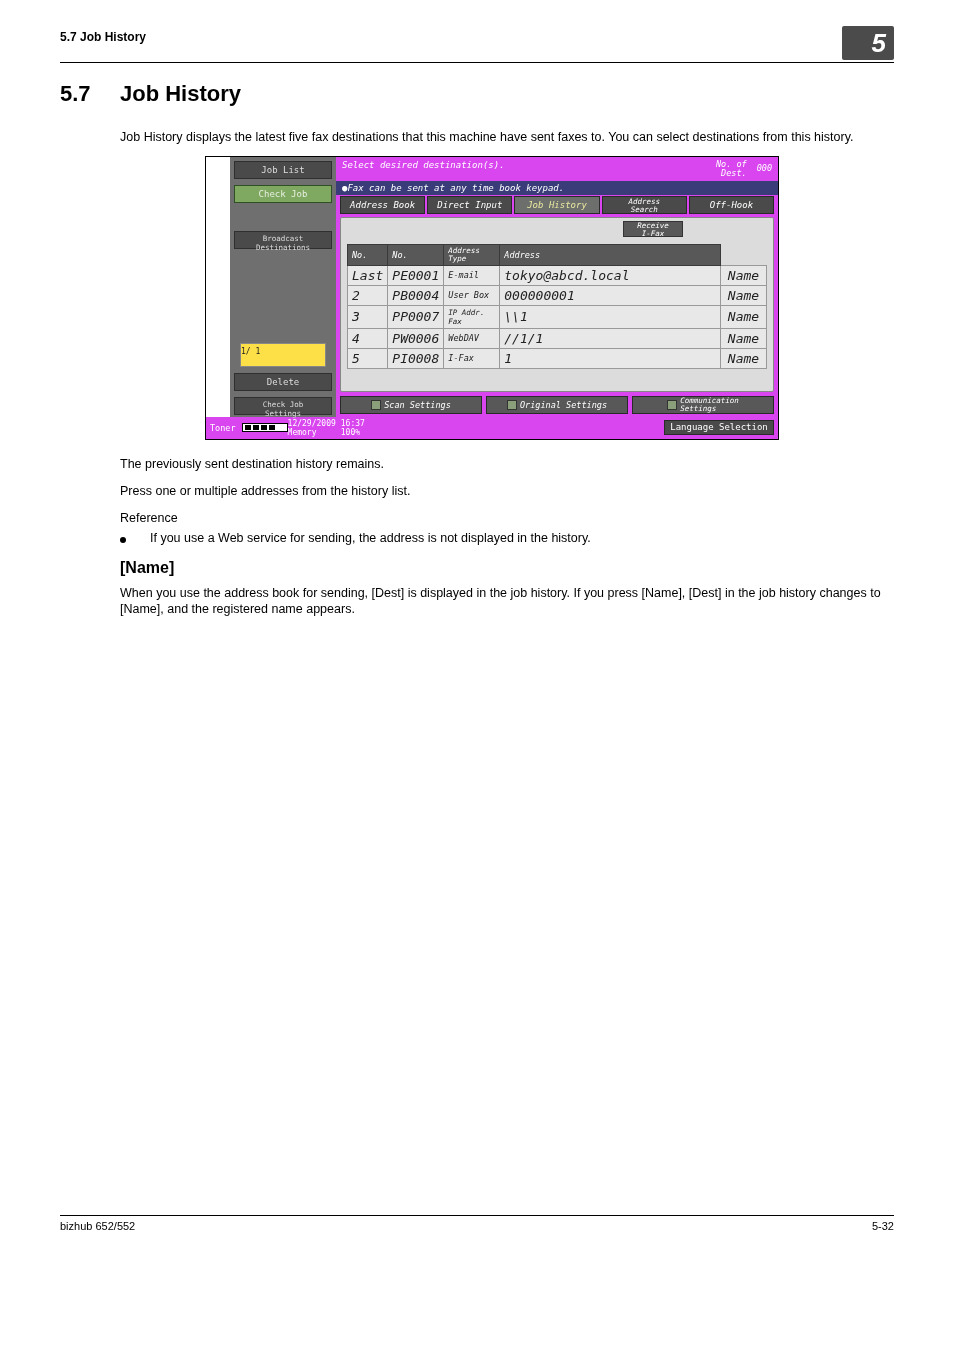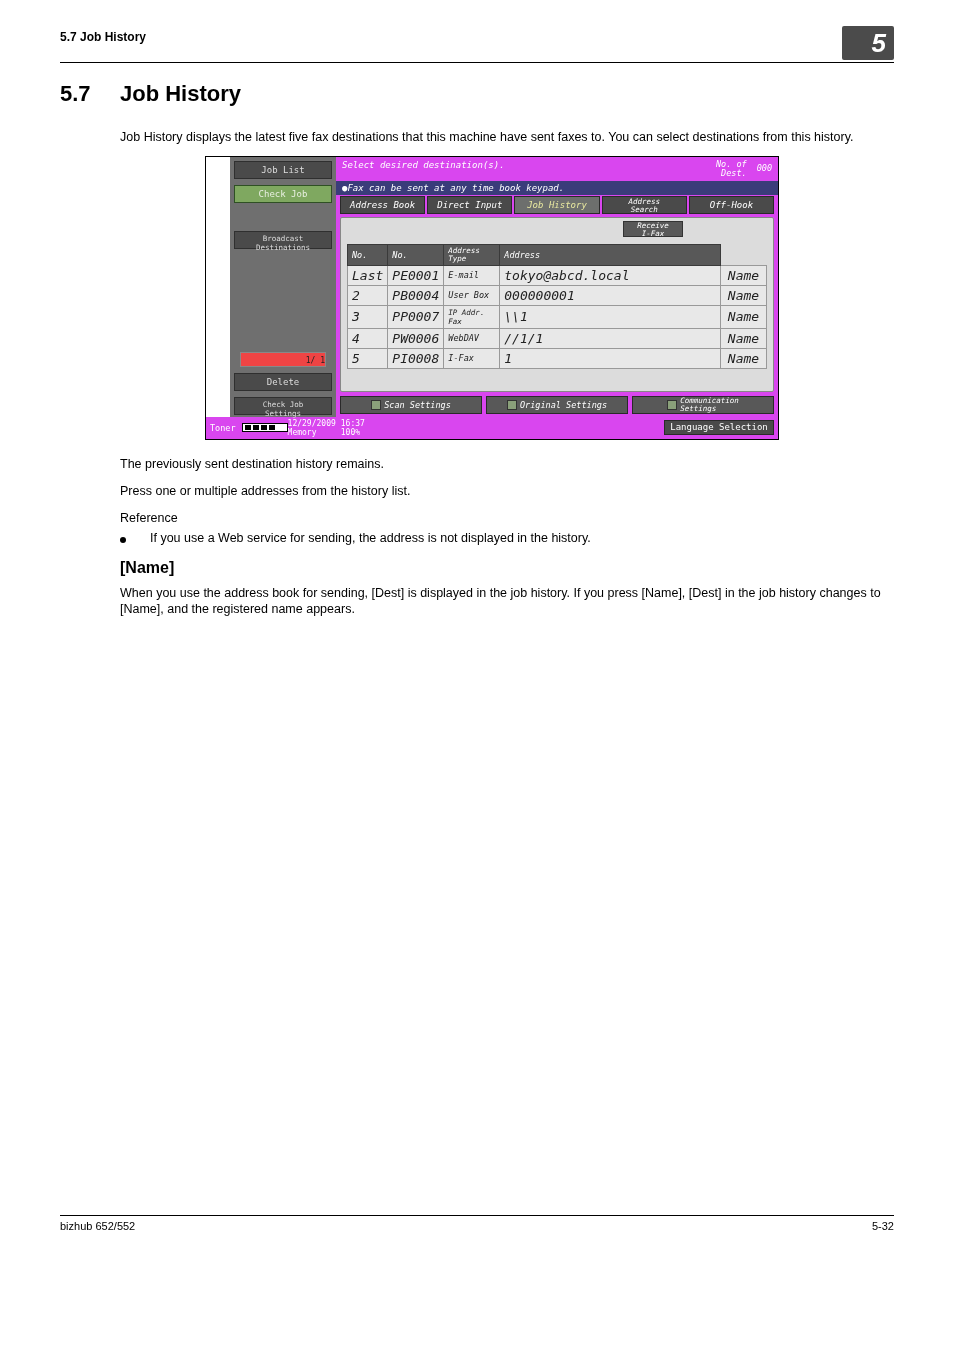--- a/index.html
+++ b/index.html
@@ -124,24 +124,24 @@
     color: #ddd;
   }
   .lsmall {
     font-size: 7.5px;
     line-height: 9px;
     padding-top: 2px;
   }
   .lspacer { flex: 1; }
   .lpage {
     margin: 2px 10px;
-    height: 15px;
-    background: #ef4444;
+    height: 24px;
+    background: #fde047;
     color: #222;
-    text-align: right;
+    text-align: left;
     line-height: 15px;
     font-size: 8px;
     border: 1px solid #888;
   }
   .shot-right {
     flex: 1;
     background: #d946ef;
     display: flex;
     flex-direction: column;
     font-style: italic;

